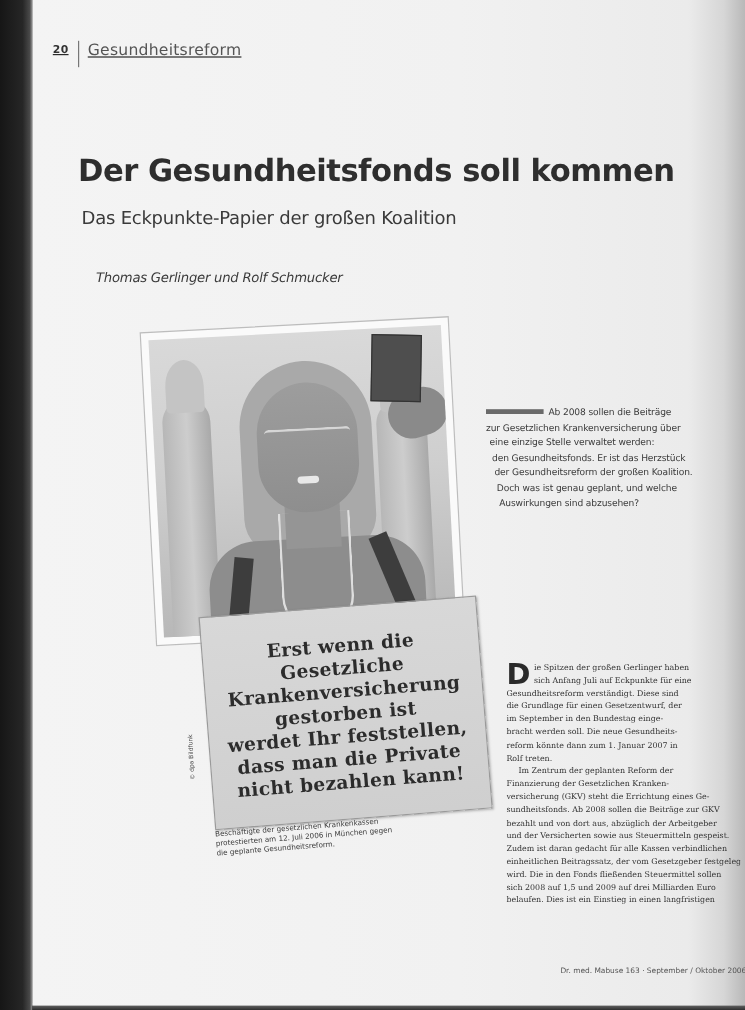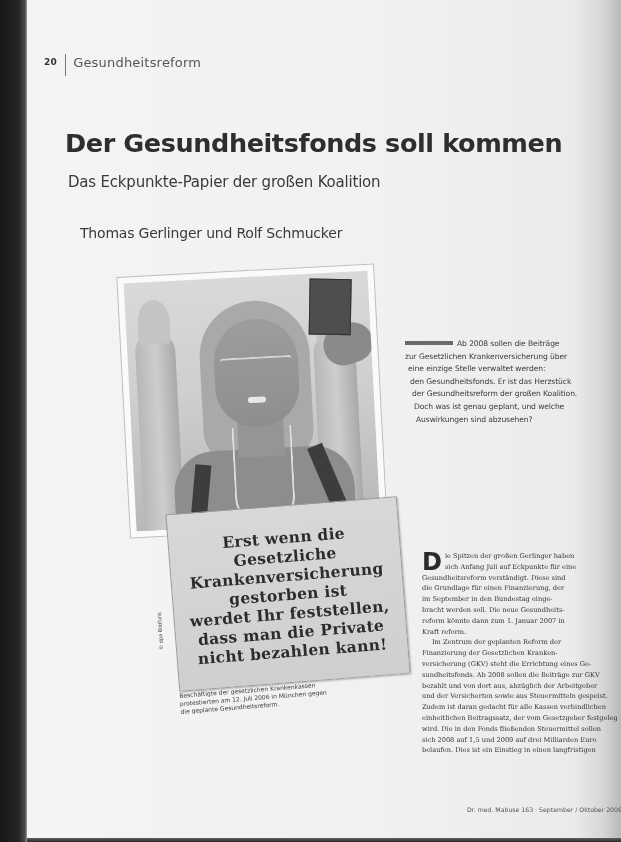--- a/index.html
+++ b/index.html
@@ -14,29 +14,29 @@
     position: absolute; left: 27px; top: 0; width: 594px; height: 838px;
     background: linear-gradient(to right, #f4f4f4 0%, #f1f1f1 60%, #ebebeb 92%, #d6d6d6 97%, #b8b8b8 100%);
     overflow: hidden;
   }
   .page-bottom-shadow {
     position: absolute; left: 27px; top: 836px; width: 594px; height: 6px;
     background: linear-gradient(#7a7a7a, #2a2a2a);
   }
 
   
-  .running-header { position: absolute; left: 17px; top: 55px; height: 14px; display: flex; align-items: center; }
+  .running-header { position: absolute; left: 17px; top: 35px; height: 14px; display: flex; align-items: center; text-decoration: underline; }
   .page-number { font-size: 9px; font-weight: bold; color: #333; letter-spacing: 0.3px; }
   .header-rule { width: 1px; height: 22px; background: #777; margin: 0 7px 0 8px; position: relative; top: 3px; }
   .section-label { font-size: 13px; color: #555; letter-spacing: 0.2px; }
 
   
   .headline { position: absolute; left: 38px; top: 128px; font-size: 25.5px; font-weight: bold; color: #2e2e2e; letter-spacing: -0.4px; white-space: nowrap; }
   .subtitle { position: absolute; left: 41px; top: 173px; font-size: 15px; color: #3a3a3a; white-space: nowrap; letter-spacing: -0.2px; }
-  .authors { position: absolute; left: 53px; top: 225px; font-size: 14px; color: #3a3a3a; white-space: nowrap; letter-spacing: -0.2px; }
+  .authors { position: absolute; left: 53px; top: 225px; font-size: 11px; font-style: italic; color: #3a3a3a; white-space: nowrap; letter-spacing: -0.2px; }
 
   
   .photo-frame {
     position: absolute; left: 96px; top: 270px; width: 258px; height: 262px;
     transform: rotate(-3deg); transform-origin: 50% 50%;
     background: #fafafa; border: 1px solid #bdbdbd;
     padding: 6px;
   }
   .photo {
     position: relative; width: 100%; height: 100%; overflow: hidden;
@@ -164,25 +164,25 @@
     <span class="lead-line l5">Doch was ist genau geplant, und welche</span>
     <span class="lead-line l6">Auswirkungen sind abzusehen?</span>
   </div>
 
   <div class="body-col">
     <div class="para">
       <span class="drop-cap">D</span>
       <span class="body-line">ie Spitzen der großen Gerlinger haben</span>
       <span class="body-line">sich Anfang Juli auf Eckpunkte für eine</span>
       <span class="body-line">Gesundheitsreform verständigt. Diese sind</span>
-      <span class="body-line">die Grundlage für einen Finanzierung, der</span>
+      <span class="body-line">die Grundlage für einen Gesetzentwurf, der</span>
       <span class="body-line">im September in den Bundestag einge-</span>
       <span class="body-line">bracht werden soll. Die neue Gesundheits-</span>
       <span class="body-line">reform könnte dann zum 1. Januar 2007 in</span>
-      <span class="body-line">Kraft reform.</span>
+      <span class="body-line">Rolf treten.</span>
     </div>
     <div class="para para2">
       <span class="body-line" style="padding-left:10px">Im Zentrum der geplanten Reform der</span>
       <span class="body-line">Finanzierung der Gesetzlichen Kranken-</span>
       <span class="body-line">versicherung (GKV) steht die Errichtung eines Ge-</span>
       <span class="body-line">sundheitsfonds. Ab 2008 sollen die Beiträge zur GKV</span>
       <span class="body-line">bezahlt und von dort aus, abzüglich der Arbeitgeber</span>
       <span class="body-line">und der Versicherten sowie aus Steuermitteln gespeist.</span>
       <span class="body-line">Zudem ist daran gedacht für alle Kassen verbindlichen</span>
       <span class="body-line">einheitlichen Beitragssatz, der vom Gesetzgeber festgelegt</span>

